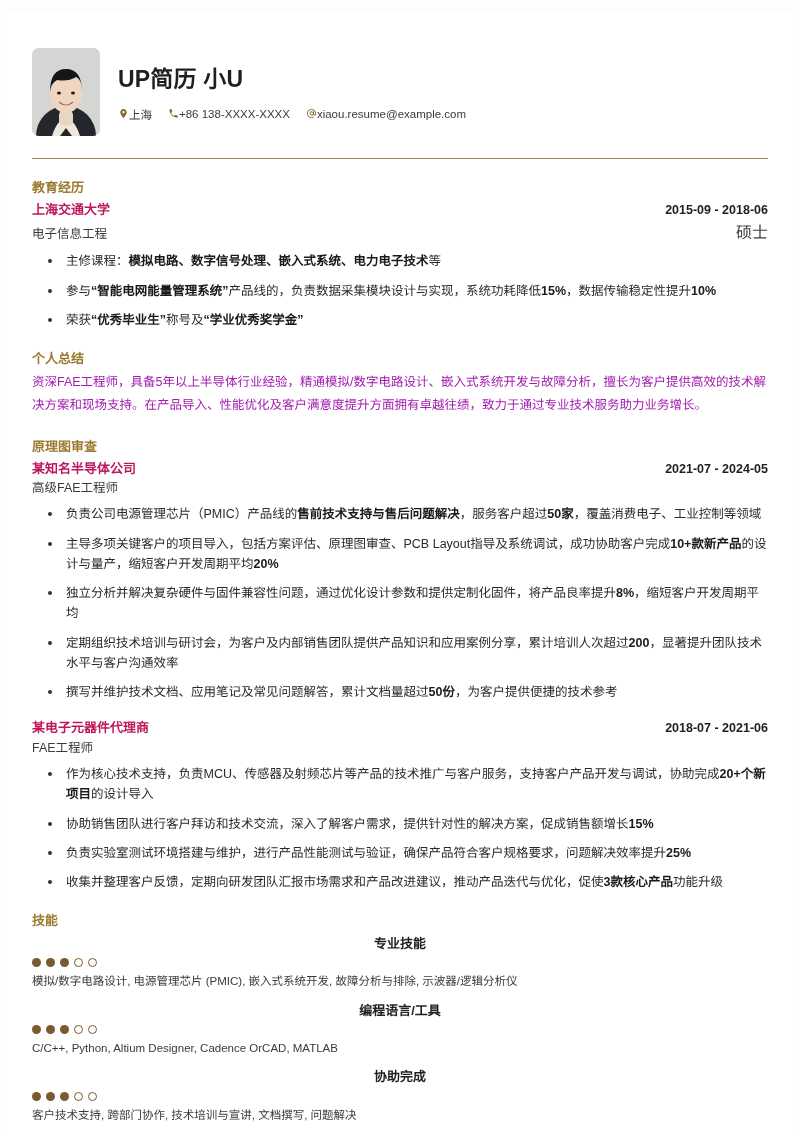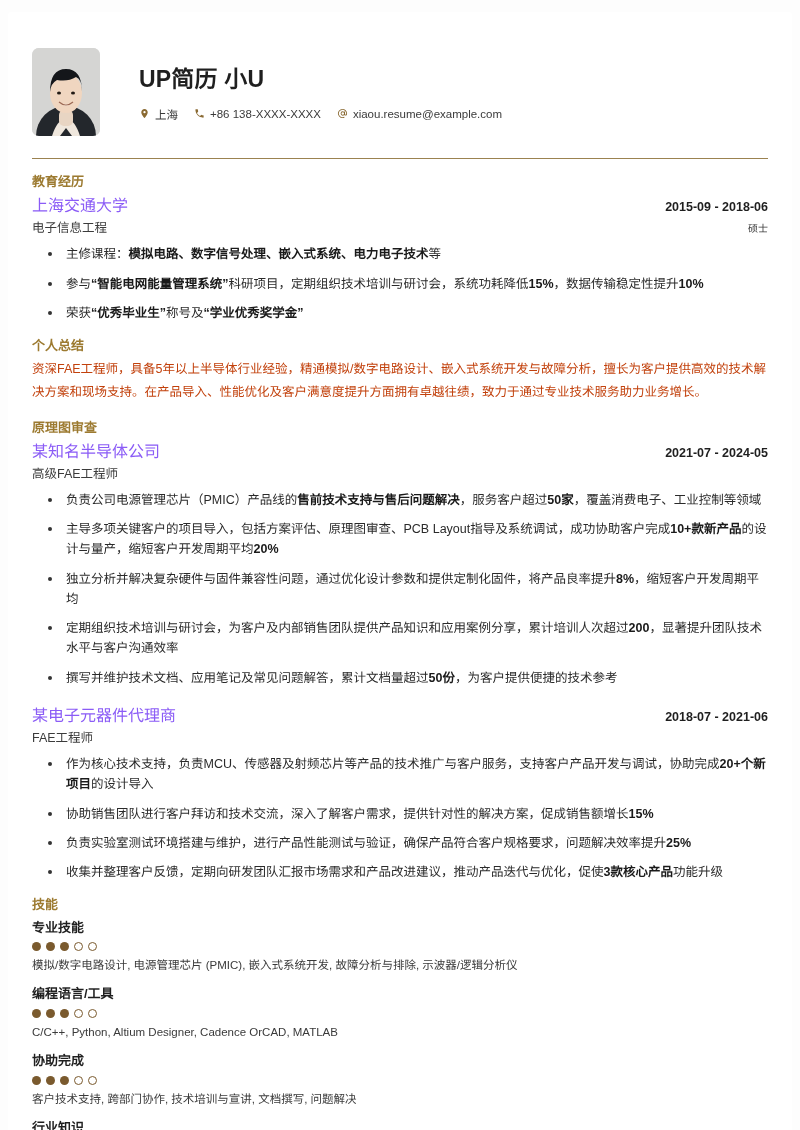--- a/index.html
+++ b/index.html
@@ -31,69 +31,69 @@
   .header { display: flex; align-items: flex-start; gap: 18px; }
   .photo {
     width: 68px; height: 88px;
     border-radius: 7px;
     flex: 0 0 auto;
     overflow: hidden;
     background: #d8d8d6;
     position: relative;
   }
   .photo svg { display: block; width: 100%; height: 100%; }
-  .head-text { padding-top: 18px; margin-left: 21px; }
+  .head-text { padding-top: 18px; }
   .name {
     font-size: 23px;
     font-weight: 700;
     color: #1f1f1f;
     letter-spacing: .2px;
     line-height: 1.2;
   }
   .contact {
     margin-top: 12px;
     display: flex;
     align-items: center;
     flex-wrap: wrap;
     gap: 4px;
     font-size: 11.5px;
     color: #3a3a3a;
   }
-  .contact .ci { display: inline-flex; align-items: center; gap: 5px; margin-right: 12px; }
+  .contact .ci { display: inline-flex; align-items: center; margin-right: 12px; }
   .contact .ci:last-child { margin-right: 0; }
   .ico { width: 11px; height: 11px; display: inline-block; color: #8a6a33; flex: 0 0 auto; }
   .ico svg { display: block; width: 11px; height: 11px; fill: #8a6a33; }
 
   .rule {
     margin: 22px 0 0 0;
     height: 1px;
     background: #9b8250;
     width: 100%;
   }
 
   
-  .section { margin-top: 14px; }
+  .section { margin-top: 20px; }
   .sec-title {
     font-size: 13px;
     font-weight: 700;
     color: #9c7a30;
     line-height: 1.4;
     margin-bottom: 3px;
   }
   .entry { margin-bottom: 2px; }
   .entry-row {
     display: flex;
     justify-content: space-between;
     align-items: baseline;
     gap: 12px;
   }
-  .org { font-size: 16px; font-weight: 400; color: #8b5cf6; line-height: 1.55; }
+  .org { font-size: 13px; font-weight: 700; color: #be185d; line-height: 1.55; }
   .date { font-size: 12.5px; font-weight: 700; color: #1f1f1f; white-space: nowrap; line-height: 1.55; }
   .role { font-size: 12.5px; color: #3b3b3b; line-height: 1.55; }
-  .right-sub { font-size: 10px; color: #3b3b3b; white-space: nowrap; line-height: 1.55; }
+  .right-sub { font-size: 16px; color: #3b3b3b; white-space: nowrap; line-height: 1.55; }
 
   ul.bullets { list-style: none; margin: 6px 0 0 0; padding: 0; }
   ul.bullets li {
     position: relative;
     padding-left: 34px;
     margin-bottom: 9px;
     font-size: 12.5px;
     line-height: 1.62;
     color: #2a2a2a;
   }
@@ -104,32 +104,33 @@
     left: 16px; top: 8px;
     width: 4px; height: 4px;
     border-radius: 50%;
     background: #333;
   }
   .b { font-weight: 700; color: #1a1a1a; }
 
   .summary {
     font-size: 12.5px;
     line-height: 1.85;
-    color: #c2410c;
+    color: #a21caf;
     margin-top: 2px;
   }
 
   
   .skill-block { margin-top: 10px; }
   .skill-block:first-of-type { margin-top: 2px; }
   .skill-name {
     font-size: 13px;
     font-weight: 700;
     color: #1f1f1f;
     line-height: 1.5;
+    text-align: center;
   }
   .dots { display: flex; gap: 5px; margin: 5px 0 5px 0; }
   .dot {
     width: 9px; height: 9px;
     border-radius: 50%;
     box-sizing: border-box;
   }
   .dot.on { background: #7a5a2e; }
   .dot.off { background: transparent; border: 1.6px solid #7a5a2e; }
   .skill-desc { font-size: 11.5px; color: #3a3a3a; line-height: 1.6; }
@@ -196,21 +197,21 @@
           <div class="entry-row">
             <div class="org">上海交通大学</div>
             <div class="date">2015-09 - 2018-06</div>
           </div>
           <div class="entry-row">
             <div class="role">电子信息工程</div>
             <div class="right-sub">硕士</div>
           </div>
           <ul class="bullets">
               <li><span>主修课程：</span><span class="b">模拟电路、数字信号处理、嵌入式系统、电力电子技术</span><span>等</span></li>
-              <li><span>参与</span><span class="b">“智能电网能量管理系统”</span><span>科研项目，定期组织技术培训与研讨会，系统功耗降低</span><span class="b">15%</span><span>，数据传输稳定性提升</span><span class="b">10%</span></li>
+              <li><span>参与</span><span class="b">“智能电网能量管理系统”</span><span>产品线的，负责数据采集模块设计与实现，系统功耗降低</span><span class="b">15%</span><span>，数据传输稳定性提升</span><span class="b">10%</span></li>
               <li><span>荣获</span><span class="b">“优秀毕业生”</span><span>称号及</span><span class="b">“学业优秀奖学金”</span></li>
             </ul>
         </div>
       </div>
 
       <div class="section">
         <div class="sec-title">个人总结</div>
         <div class="summary">资深FAE工程师，具备5年以上半导体行业经验，精通模拟/数字电路设计、嵌入式系统开发与故障分析，擅长为客户提供高效的技术解决方案和现场支持。在产品导入、性能优化及客户满意度提升方面拥有卓越往绩，致力于通过专业技术服务助力业务增长。</div>
       </div>
 

